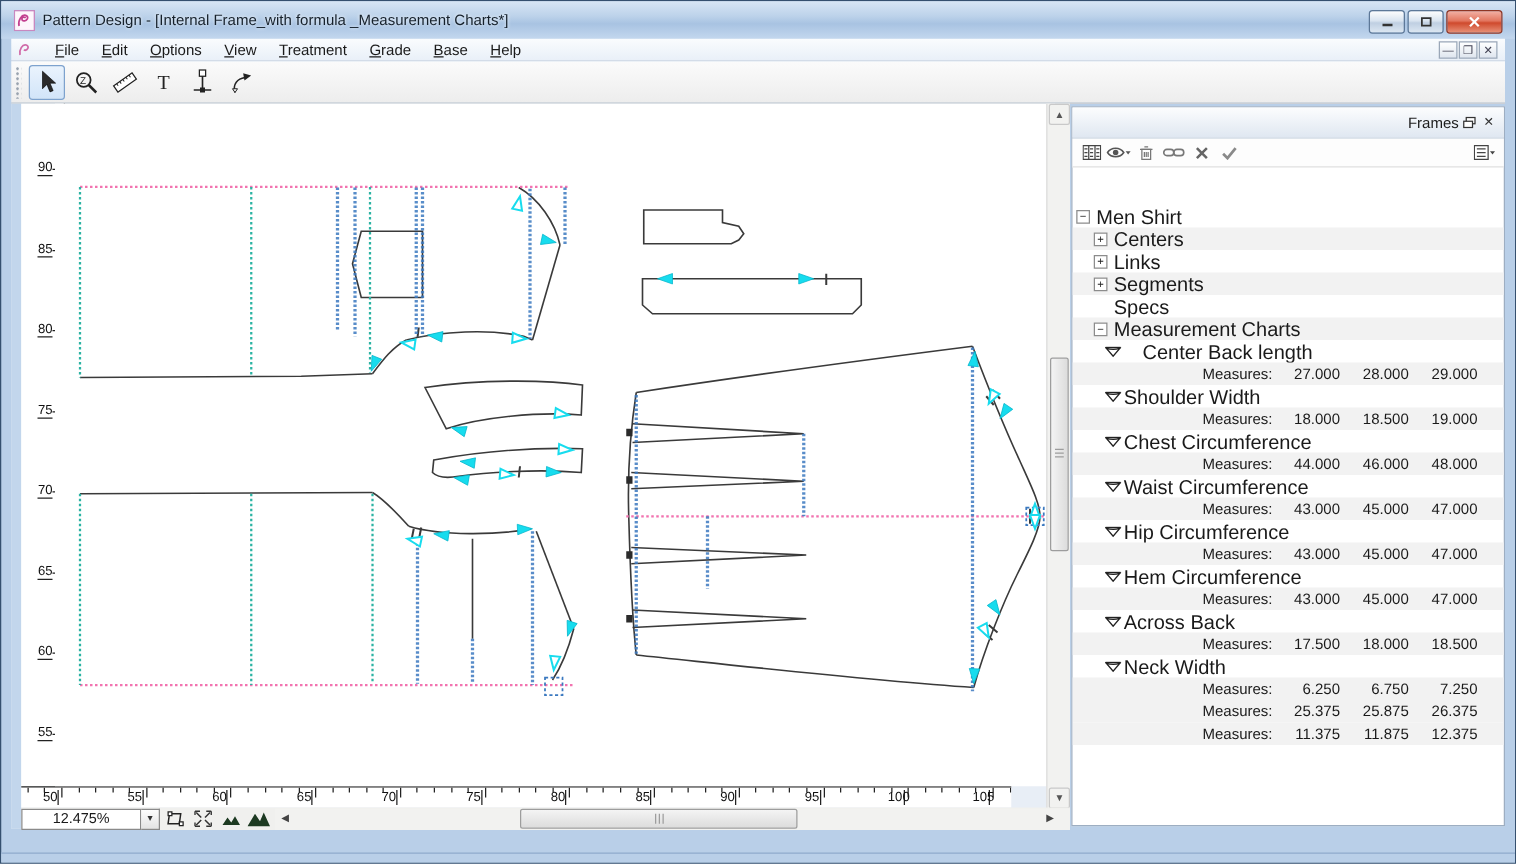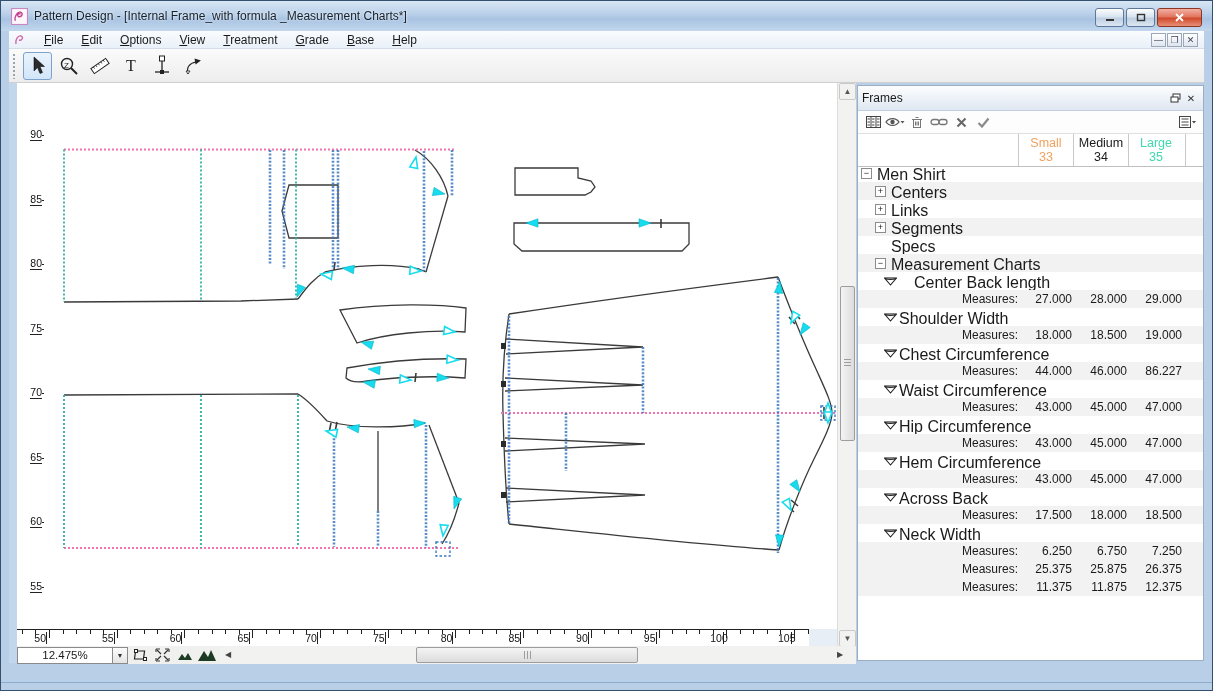--- a/index.html
+++ b/index.html
@@ -57,21 +57,21 @@
   .zoombox .zval { flex:1; text-align:center; font-size:11.5px; }
   .zoomdrop { width:15px; height:17px; border:1px solid #8a8a8a; border-left:none; background:linear-gradient(#fdfdfd,#e4e4e4); text-align:center; font-size:7px; line-height:16px; color:#333;}
   .zicon { width:19px; height:17px; display:flex; align-items:center; justify-content:center; margin-left:3px; }
   .hscroll { position:relative; flex:1; height:17px; margin-left:4px; background:#f2f2f0; }
   .hthumb { position:absolute; left:196px; width:222px; top:0px; height:16px; border:1px solid #9d9d9d; border-radius:2px; background:linear-gradient(#f4f4f4,#dcdcdc); }
   .hthumb .grip { position:absolute; top:3px; bottom:3px; left:107px; border-left:1px solid #9d9d9d; box-shadow:3px 0 0 #9d9d9d, 6px 0 0 #9d9d9d; width:1px;}
   .hs-arrow { position:absolute; top:0; width:16px; height:16px; color:#444; font-size:8px; text-align:center; line-height:16px;}
 
   
   .panel { position:absolute; right:8px; top:84px; width:347px; bottom:29px; background:#fff; border:1px solid #9daec2; }
-  .panel-header { height:20px; background:linear-gradient(#fcfdfe,#dfe7f1); border-bottom:1px solid #c4cfdd; display:flex; align-items:center; padding:12px 4px; }
+  .panel-header { height:20px; background:linear-gradient(#fcfdfe,#dfe7f1); border-bottom:1px solid #c4cfdd; display:flex; align-items:center; padding:12px 4px;text-align:right; }
   .panel-title { flex:1; font-size:12px; }
   .phbtn { width:16px; height:14px; display:flex; align-items:center; justify-content:center; color:#333; font-size:10px; }
   .panel-tools { height:23px; border-bottom:1px solid #e0e0e0; display:flex; align-items:center; padding:0 4px; background:#fdfdfd;}
   .ptool { width:22px; height:19px; display:flex; align-items:center; justify-content:center; }
   .ptool.right { margin-left:auto; }
   .sizehdr { position:relative; height:33px; border-bottom:1px solid #c0c0c0; background:#fff; }
   .szcol { position:absolute; top:2px; width:54px; text-align:center; font-size:12.5px; line-height:14px; }
   .szsep { position:absolute; top:0; bottom:0; width:1px; background:#c8c8c8; }
   .tree { position:absolute; left:0; right:0; top:78px; bottom:0; overflow:hidden; }
   .trow { position:relative; height:18px; }
@@ -531,38 +531,20 @@
       </div>
       <div class="ptool right">
         <svg width="18" height="12" viewBox="0 0 18 12">
           <rect x="0.5" y="0.5" width="11" height="11" fill="#fff" stroke="#444"></rect>
           <path d="M2.5,3 h7 M2.5,6 h7 M2.5,9 h7" stroke="#444"></path>
           <path d="M13,5 l2,2.5 l2,-2.5 z" fill="#444"></path>
         </svg>
       </div>
     </div>
 
-    <div class="sizehdr">
-      <div class="szsep" style="left:160px;"></div>
-        <div class="szsep" style="left:215px;"></div>
-      <div class="szsep" style="left:270px;"></div>
-        <div class="szsep" style="left:327px;"></div>
-      <div class="szcol" style="left: 161px; color: rgb(240, 162, 95);">
-        <div>Small</div>
-          <div>33</div>
-      </div>
-      <div class="szcol" style="left: 216px; color: rgb(26, 26, 26);">
-        <div>Medium</div>
-          <div>34</div>
-      </div>
-      <div class="szcol" style="left: 271px; color: rgb(63, 217, 174);">
-        <div>Large</div>
-          <div>35</div>
-      </div>
-    </div>
 
     <div class="tree" id="tree">
       <div class="trow">
         <div class="expander" style="left:3px;">−</div>
         <span class="tlabel" style="left:19px;">Men Shirt</span>
       </div>
       <div class="trow alt">
         <div class="expander" style="left:17px;">+</div>
         <span class="tlabel" style="left:33px;">Centers</span>
       </div>
@@ -612,21 +594,21 @@
             <svg class="funnel" style="left:26px;" width="13" height="9" viewBox="0 0 13 9">
               <path d="M1,1.5 Q6.5,3.5 12,1.5 L6.5,8 Z" fill="none" stroke="#222" stroke-width="1.1"></path>
               <path d="M0.5,1 H12.5" stroke="#222" stroke-width="1.1"></path>
             </svg>
             <span class="tlabel" style="left:41px;">Chest Circumference</span>
           </div>
           <div class="trow alt">
             <span class="mlabel">Measures:</span>
             <span class="mval c1">44.000</span>
             <span class="mval c2">46.000</span>
-            <span class="mval c3">86.227</span>
+            <span class="mval c3">48.000</span>
           </div>
           <div class="trow">
             <svg class="funnel" style="left:26px;" width="13" height="9" viewBox="0 0 13 9">
               <path d="M1,1.5 Q6.5,3.5 12,1.5 L6.5,8 Z" fill="none" stroke="#222" stroke-width="1.1"></path>
               <path d="M0.5,1 H12.5" stroke="#222" stroke-width="1.1"></path>
             </svg>
             <span class="tlabel" style="left:41px;">Waist Circumference</span>
           </div>
           <div class="trow alt">
             <span class="mlabel">Measures:</span>

